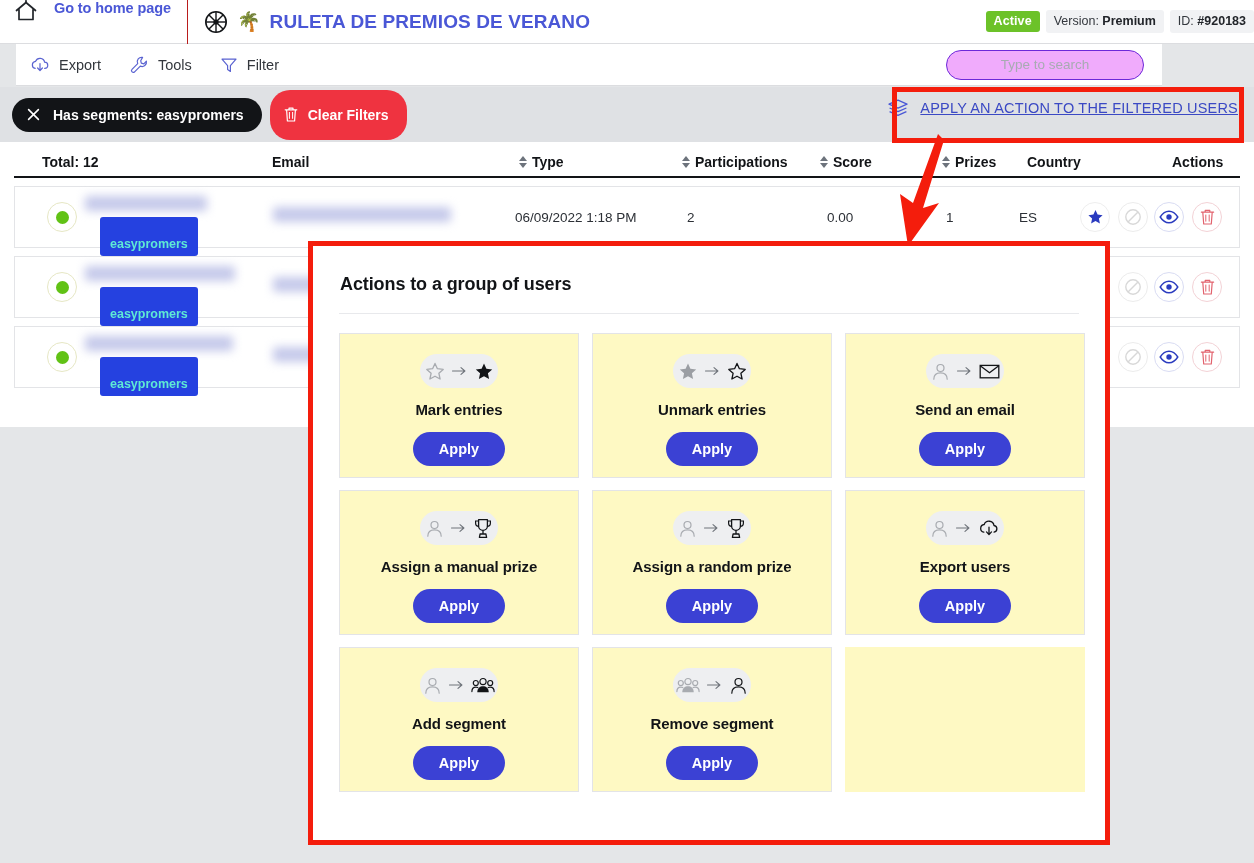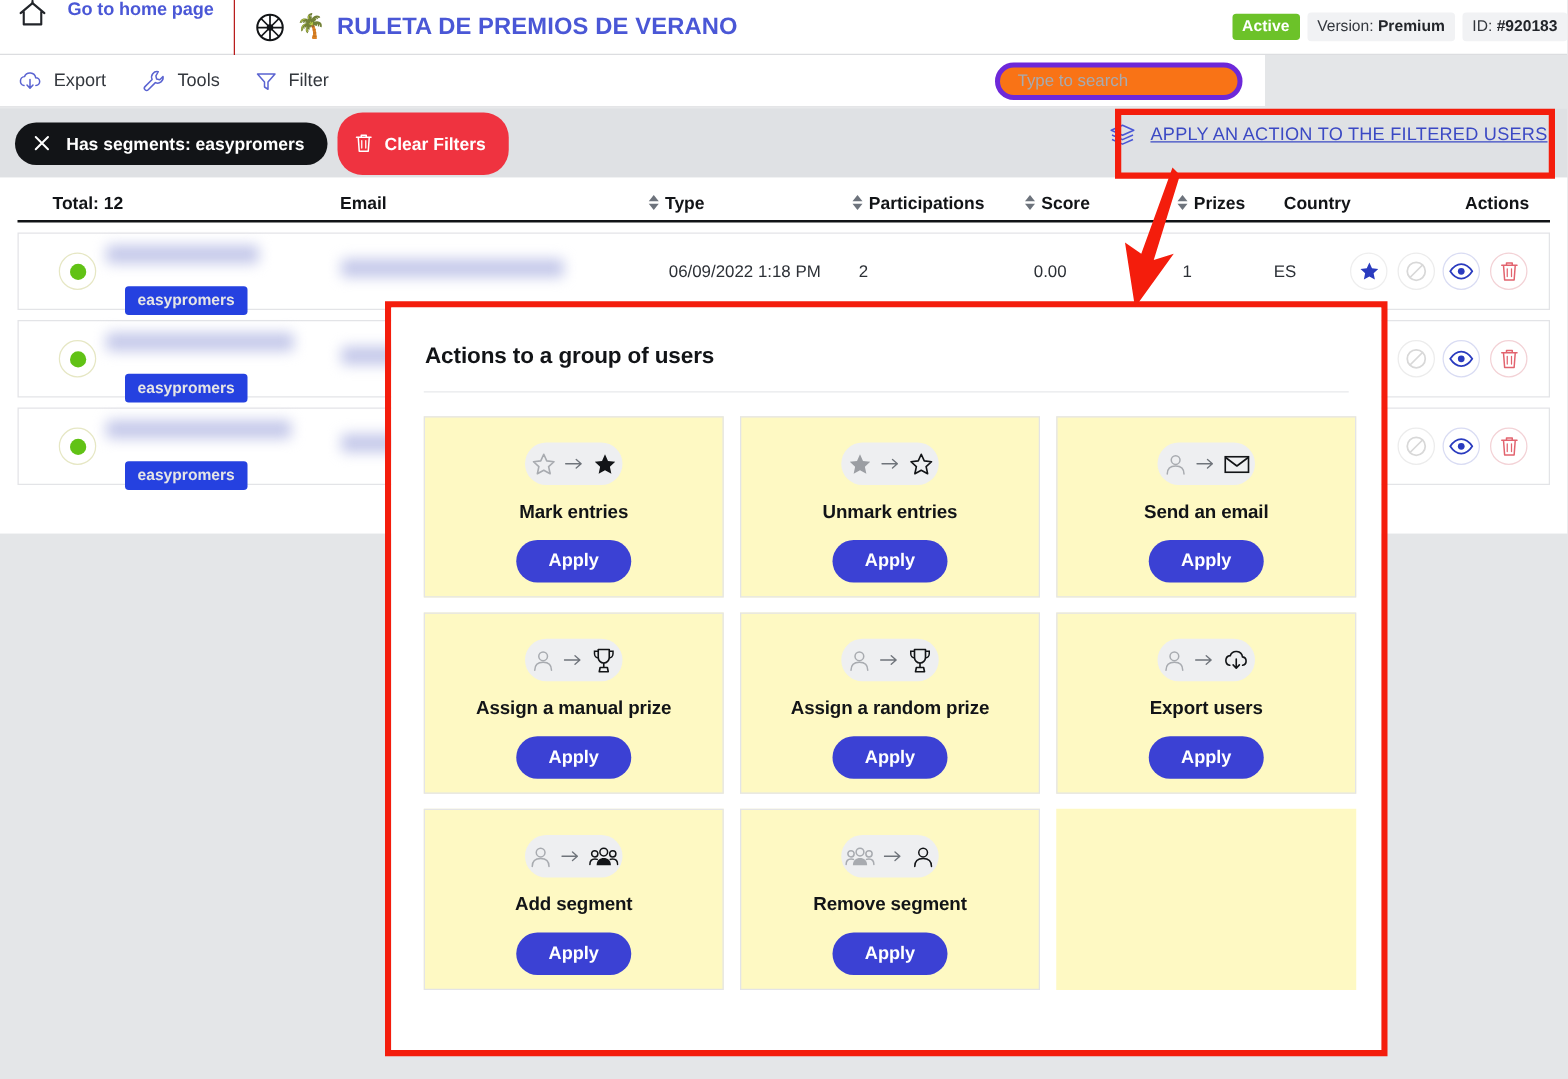--- a/index.html
+++ b/index.html
@@ -39,34 +39,35 @@
     padding: 3px 8px 4px; border-radius: 3px; letter-spacing: 0.1px;
   }
   .pill-info {
     background: #f1f2f4; color: #33373d; font-size: 12.5px;
     padding: 4px 8px 5px; border-radius: 3px; white-space: nowrap;
   }
   .pill-info b { font-weight: bold; color: #22252a; }
 
   
   .toolbar {
-    position: absolute; top: 44px; left: 0; width: 1012px; height: 42px;
+    position: absolute; top: 44px; left: 16px; width: 1146px; height: 42px;
     background: #ffffff; border-bottom: 1px solid #dcdde0;
     display: flex; align-items: center; padding-left: 14px;
   }
   .tool-item {
     display: flex; align-items: center; gap: 9px;
     margin-right: 28px; color: #33373d; font-size: 14.5px;
   }
   .search-wrap { margin-left: auto; padding-right: 18px; }
   .search-input {
-    width: 198px; height: 30px; border: 4px solid #6d28d9; border-radius: 15px;
+    width: 198px; height: 30px; border: 1px solid #6d28d9; border-radius: 15px;
     font-size: 13.5px; padding: 0 14px; color: #33373d;
     font-family: "Liberation Sans", sans-serif; outline: none;
-    background: #f97316;
+    background: #f0abfc;
+    text-align: center;
   }
   .search-input::placeholder { color: #a7abb2; }
 
   
   .filterbar {
     position: absolute; top: 87px; left: 0; width: 1254px; height: 55px;
     background: #dfe1e4;
     display: flex; align-items: center; padding-left: 12px;
   }
   .chip-segment {
@@ -124,23 +125,23 @@
   .status-dot { width: 13px; height: 13px; border-radius: 50%; background: #61c215; }
   .name-blur {
     position: absolute; left: 70px; top: 9px; width: 122px; height: 15px;
     background: #c5c9ea; filter: blur(5px); border-radius: 3px;
   }
   .email-blur {
     position: absolute; left: 258px; top: 20px; width: 178px; height: 15px;
     background: #c5c9ea; filter: blur(5px); border-radius: 3px;
   }
   .seg-tag {
-    position: absolute; left: 85px; top: 42px;
-    background: #2541e0; color: #e5e5e5; font-size: 12.5px; font-weight: bold;
-    padding: 4px 10px 5px; border-radius: 3px;
+    position: absolute; left: 85px; top: 30px;
+    background: #2541e0; color: #5eead4; font-size: 12.5px; font-weight: bold;
+    padding: 20px 10px 5px; border-radius: 3px;
   }
   .cell {
     position: absolute; top: 50%; transform: translateY(-50%);
     font-size: 13.5px; color: #2c3036; white-space: nowrap;
   }
   .act-ico {
     position: absolute; top: 50%; transform: translateY(-50%);
     width: 30px; height: 30px; border-radius: 50%;
     display: flex; align-items: center; justify-content: center;
   }
@@ -346,21 +347,21 @@
       </div>
     </div>
 
     <div class="trow">
       <div class="status-dot-ring">
           <div class="status-dot"></div>
         </div>
       <div class="name-blur"></div>
       <div class="email-blur"></div>
       <div class="seg-tag">easypromers</div>
-      <div class="cell" style="left:520px;">06/09/2022 1:18 PM</div>
+      <div class="cell" style="left:500px;">06/09/2022 1:18 PM</div>
       <div class="cell" style="left:672px;">2</div>
       <div class="cell" style="left:812px;">0.00</div>
       <div class="cell" style="left:931px;">1</div>
       <div class="cell" style="left:1004px;">ES</div>
       <div class="act-ico ring-s" style="left:1065px;">
         <svg width="17" height="16" viewBox="0 0 17 16">
             <path d="M8.5 1 L10.6 5.6 L15.6 6.2 L11.9 9.6 L12.9 14.5 L8.5 12.1 L4.1 14.5 L5.1 9.6 L1.4 6.2 L6.4 5.6 Z" fill="#2a3bbf"></path>
           </svg>
       </div>
       <div class="act-ico ring-g" style="left:1103px;">

